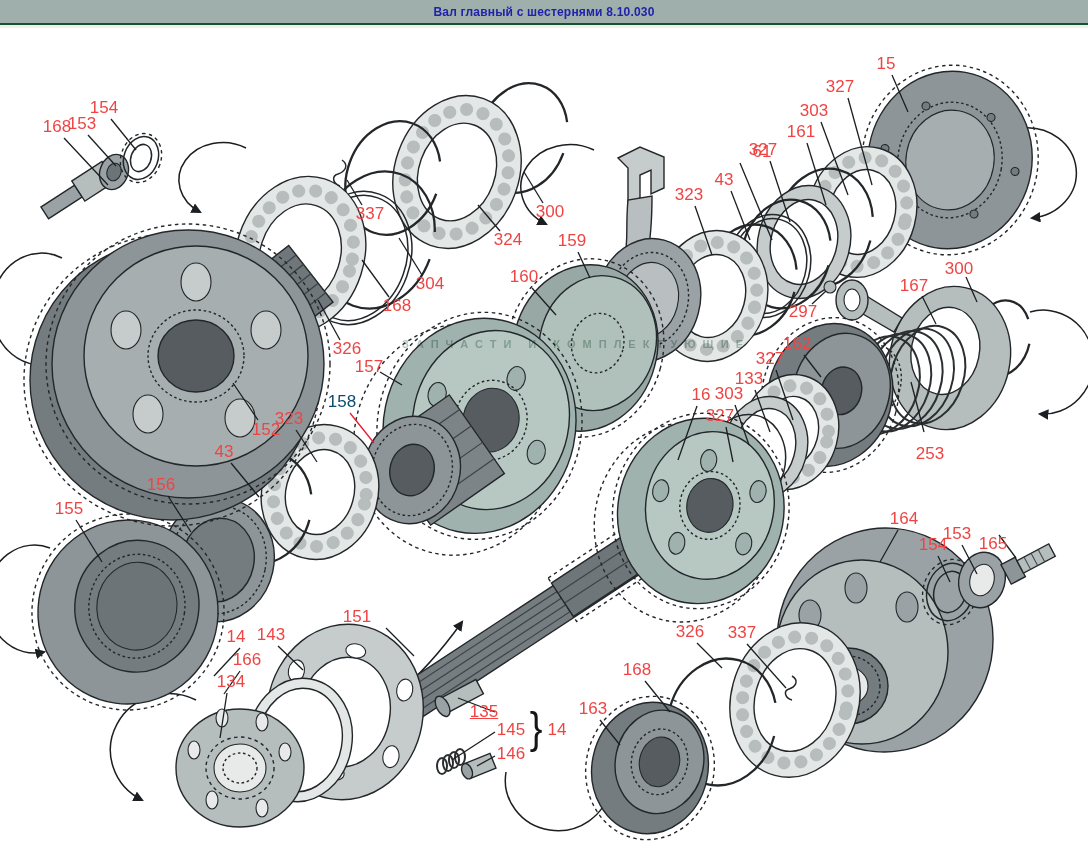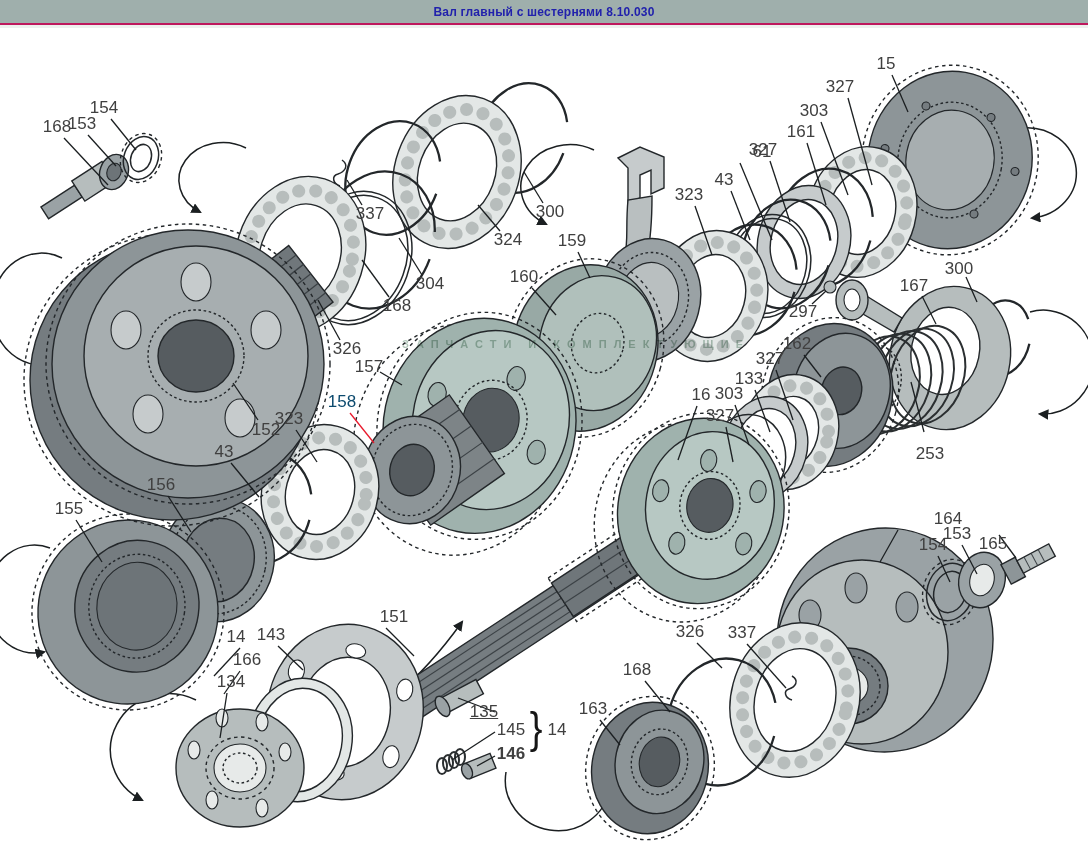--- a/index.html
+++ b/index.html
@@ -1,20 +1,20 @@
 <!DOCTYPE html>
 <html><head>
 <meta charset="utf-8">
 <style>
   html,body { margin:0; padding:0; }
   body { width:1088px; height:853px; position:relative; background:#ffffff; overflow:hidden;
          font-family:"Liberation Sans", sans-serif; }
   
   #titlebar { position:absolute; left:0; top:0; width:1088px; height:23px; background:#9fafac;
-              border-bottom:2px solid #be185d; box-shadow:0 3px 0 #eef0ee;
+              border-bottom:2px solid #14532d; box-shadow:0 3px 0 #eef0ee;
               display:flex; align-items:center; justify-content:center; }
   #titlebar .t { font-size:12px; font-weight:bold; color:#2121ac; letter-spacing:0.2px; }
   
   #stage { position:absolute; left:0; top:0; width:1088px; height:853px; }
   .s  { stroke:#23272a; stroke-width:1.4; }
   .s2 { stroke:#23272a; stroke-width:1.1; }
   .teethd { fill:none; stroke-dasharray:3.5 3.5; }
   .splined { fill:none; stroke-dasharray:2.6 2.6; }
   .dots { fill:none; stroke:#b7bdbc; stroke-width:13; stroke-dasharray:0.1 17; stroke-linecap:round; }
   .ring { fill:none; stroke:#23272a; stroke-width:2.3; }
@@ -23,21 +23,21 @@
   .swirl { fill:none; stroke:#1b1f21; stroke-width:1.5; }
   
   #watermark { position:absolute; left:402px; top:338px; width:330px; pointer-events:none;
                opacity:0.33; mix-blend-mode:multiply; text-align:left; }
   #watermark .brand { font-size:118px; line-height:100px; font-weight:bold; letter-spacing:-4px;
                       color:#9aa0a3; white-space:nowrap; }
   #watermark .brand .k { color:#7ab530; }
   #watermark .tagline { font-size:11px; font-weight:bold; letter-spacing:7px;
                         color:#14532d; white-space:nowrap; }
   
-  .part-label { position:absolute; transform:translate(-50%,-50%); font-size:17px; color:#404040;
+  .part-label { position:absolute; transform:translate(-50%,-50%); font-size:17px; color:#ef4444;
                 white-space:nowrap; cursor:pointer; }
   .brace { position:absolute; transform:translate(-50%,-50%) scaleY(1.15); font-size:38px;
            color:#161616; font-weight:400; }
 </style>
 </head>
 <body>
 
 <div id="stage">
 <svg id="drawing" width="1088" height="853" viewBox="0 0 1088 853">
   <defs>
@@ -459,34 +459,34 @@
     <div class="part-label" style="left: 347px; top: 349px;">326</div>
     <div class="part-label" style="left: 369px; top: 367px;">157</div>
     <div class="part-label" style="left: 572px; top: 241px;">159</div>
     <div class="part-label" style="left: 524px; top: 277px;">160</div>
     <div class="part-label" style="left: 342px; top: 402px; color: #0c4a6e;">158</div>
     <div class="part-label" style="left: 266px; top: 430px;">152</div>
     <div class="part-label" style="left: 289px; top: 419px;">323</div>
     <div class="part-label" style="left: 224px; top: 452px;">43</div>
     <div class="part-label" style="left: 161px; top: 485px;">156</div>
     <div class="part-label" style="left: 69px; top: 509px;">155</div>
-    <div class="part-label" style="left: 394px; top: 617px;">151</div>
+    <div class="part-label" style="left: 357px; top: 617px;">151</div>
     <div class="part-label" style="left: 236px; top: 637px;">14</div>
     <div class="part-label" style="left: 271px; top: 635px;">143</div>
     <div class="part-label" style="left: 247px; top: 660px;">166</div>
     <div class="part-label" style="left: 231px; top: 682px;">134</div>
     <div class="part-label" style="left: 484px; top: 712px; text-decoration: underline;">135</div>
     <div class="part-label" style="left: 511px; top: 730px;">145</div>
-    <div class="part-label" style="left: 511px; top: 754px; font-weight: bold;">146</div>
+    <div class="part-label" style="left: 511px; top: 754px;">146</div>
     <div class="part-label" style="left: 557px; top: 730px;">14</div>
     <div class="part-label" style="left: 593px; top: 709px;">163</div>
     <div class="part-label" style="left: 637px; top: 670px;">168</div>
     <div class="part-label" style="left: 690px; top: 632px;">326</div>
     <div class="part-label" style="left: 742px; top: 633px;">337</div>
-    <div class="part-label" style="left: 904px; top: 519px; margin-left: 44px;">164</div>
+    <div class="part-label" style="left: 904px; top: 519px;">164</div>
     <div class="part-label" style="left: 933px; top: 545px;">154</div>
     <div class="part-label" style="left: 957px; top: 534px;">153</div>
     <div class="part-label" style="left: 993px; top: 524px; margin-top: 20px;">165</div>
     <div class="part-label" style="left: 886px; top: 64px;">15</div>
     <div class="part-label" style="left: 840px; top: 87px;">327</div>
     <div class="part-label" style="left: 814px; top: 111px;">303</div>
     <div class="part-label" style="left: 801px; top: 132px;">161</div>
     <div class="part-label" style="left: 733px; top: 152px; margin-left: 29px;">61</div>
     <div class="part-label" style="left: 763px; top: 150px;">327</div>
     <div class="part-label" style="left: 724px; top: 180px;">43</div>

